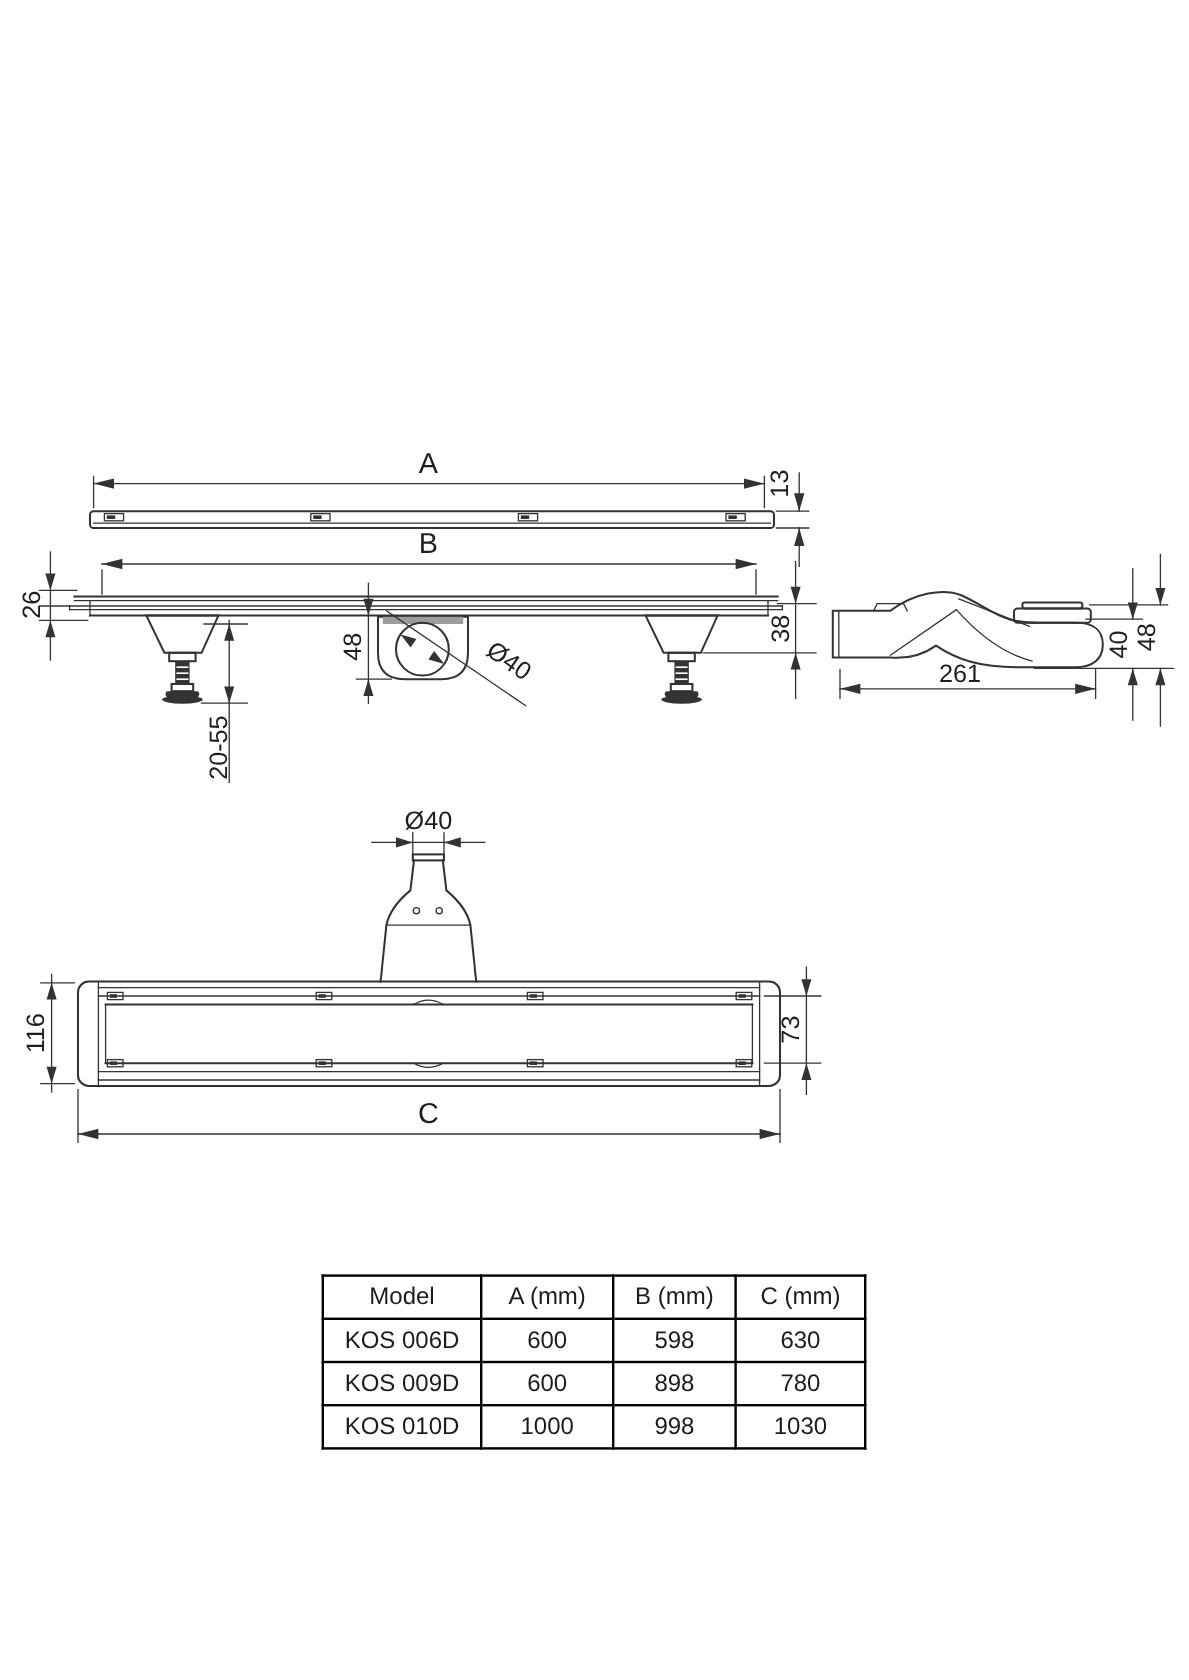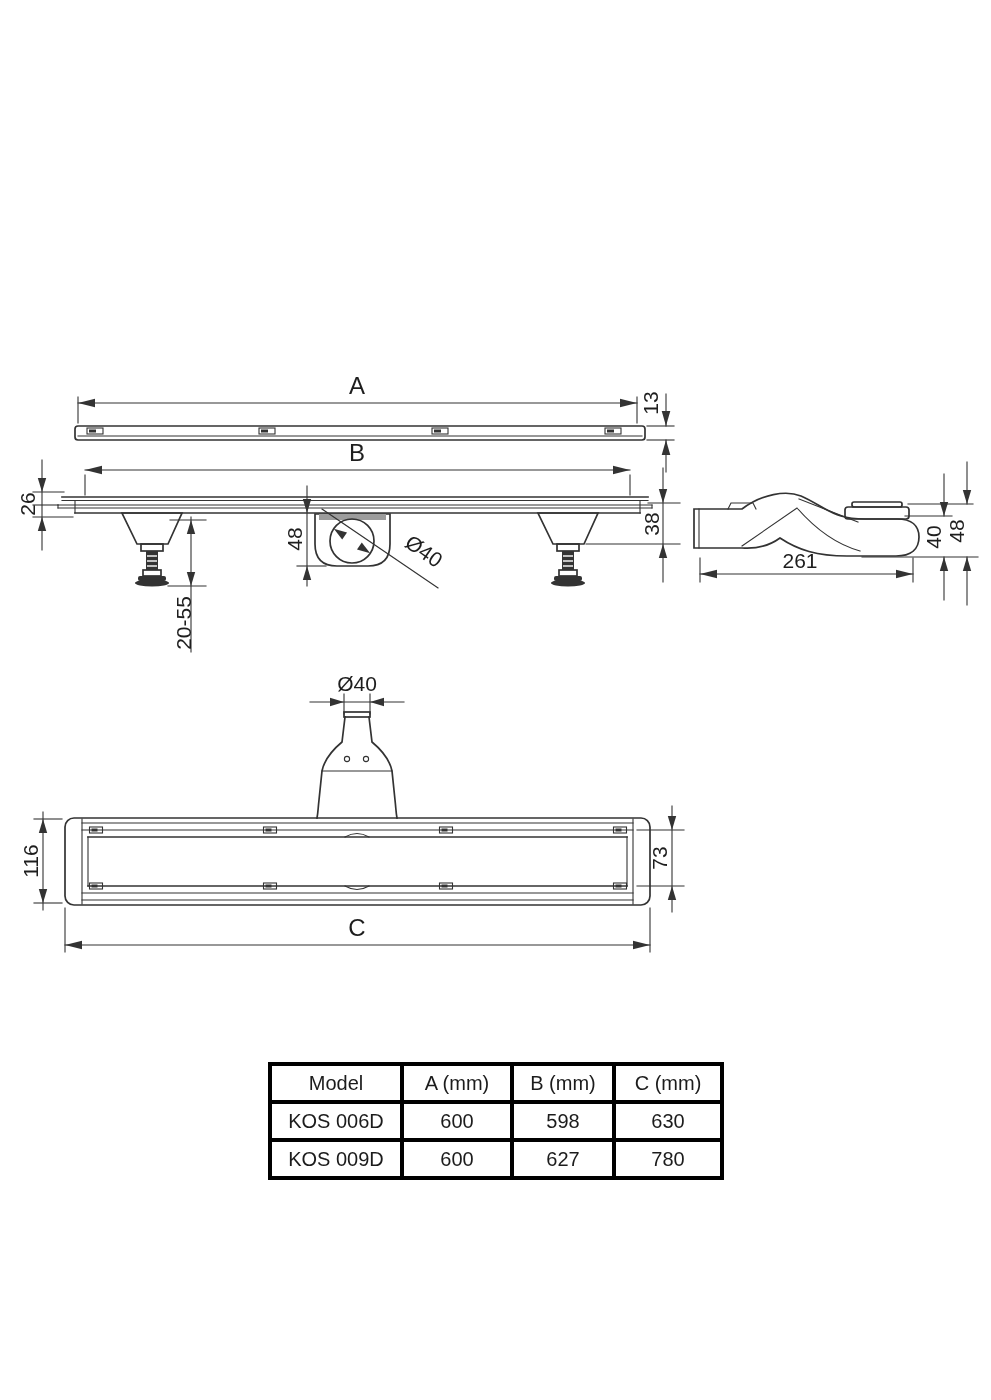--- a/index.html
+++ b/index.html
@@ -12,21 +12,21 @@
   .tn { stroke:#333333; stroke-width:1.1; fill:none; stroke-linecap:square; }
   .fl { fill:#333333; stroke:none; }
   text { fill:#1e1e1e; }
   .dim  { font-size:21px; }
   .dimL { font-size:24px; }
   .spec {
     position:absolute; left:268px; top:1062px;
     border-collapse:collapse; table-layout:fixed;
   }
   .spec th, .spec td {
-    border:4px solid #000000; height:34px; text-align:center; vertical-align:middle;
+    border:2px solid #000000; height:34px; text-align:center; vertical-align:middle;
     font-size:20px; font-weight:400; color:#1c1c1c; padding:0;
   }
 </style>
 </head>
 <body>
 
 <div class="page">
 <svg width="991" height="1010" viewBox="0 0 991 1010">
 
   <g>
@@ -270,18 +270,24 @@
   <tbody>
     <tr>
       <td>KOS 006D</td>
       <td>600</td>
       <td>598</td>
       <td>630</td>
     </tr>
     <tr>
       <td>KOS 009D</td>
       <td>600</td>
-      <td>627</td>
+      <td>898</td>
       <td>780</td>
+    </tr>
+    <tr>
+      <td>KOS 010D</td>
+      <td>1000</td>
+      <td>998</td>
+      <td>1030</td>
     </tr>
   </tbody>
 </table>
 </div>
 
 </body></html>

